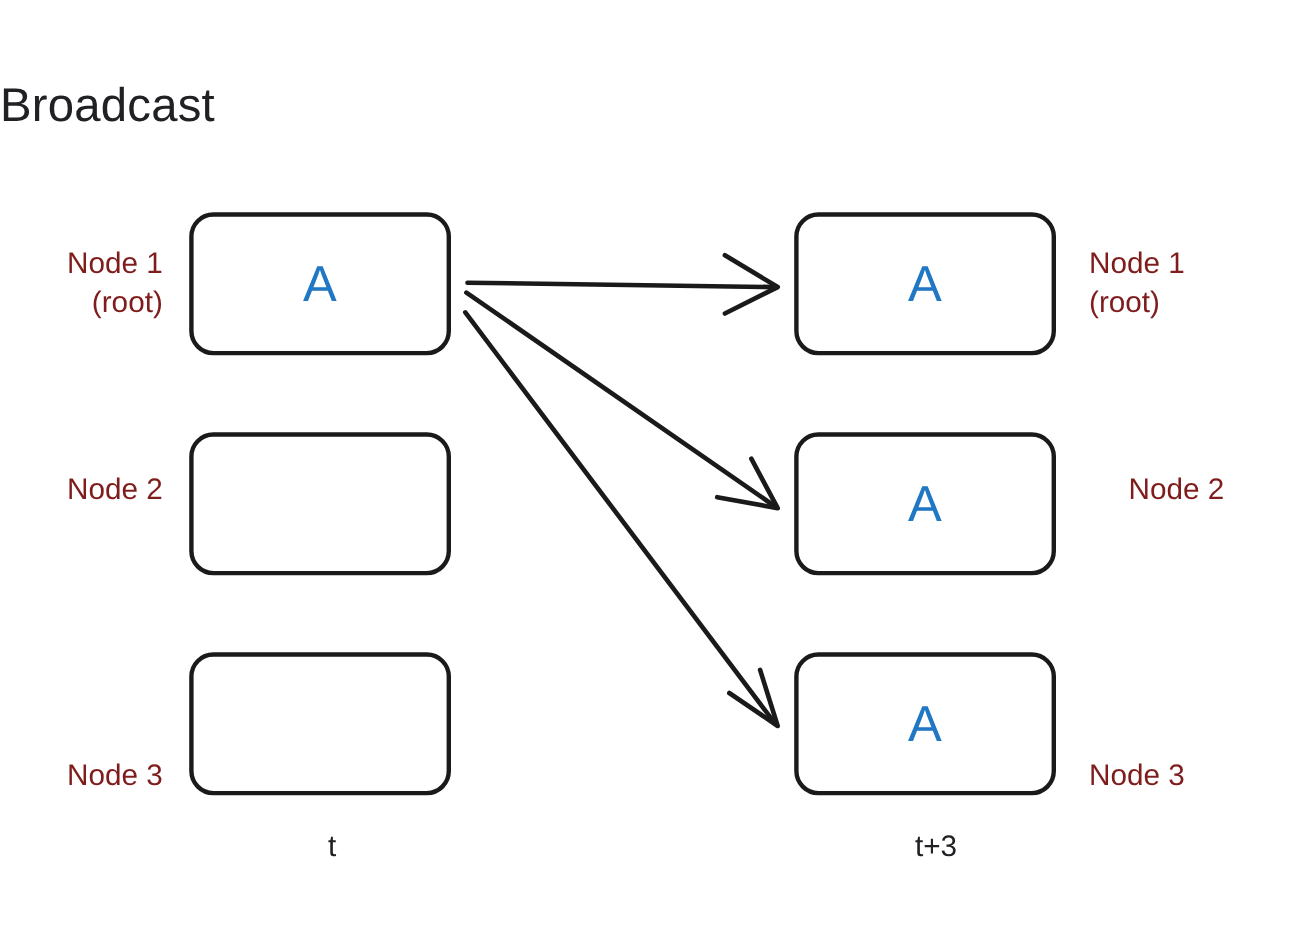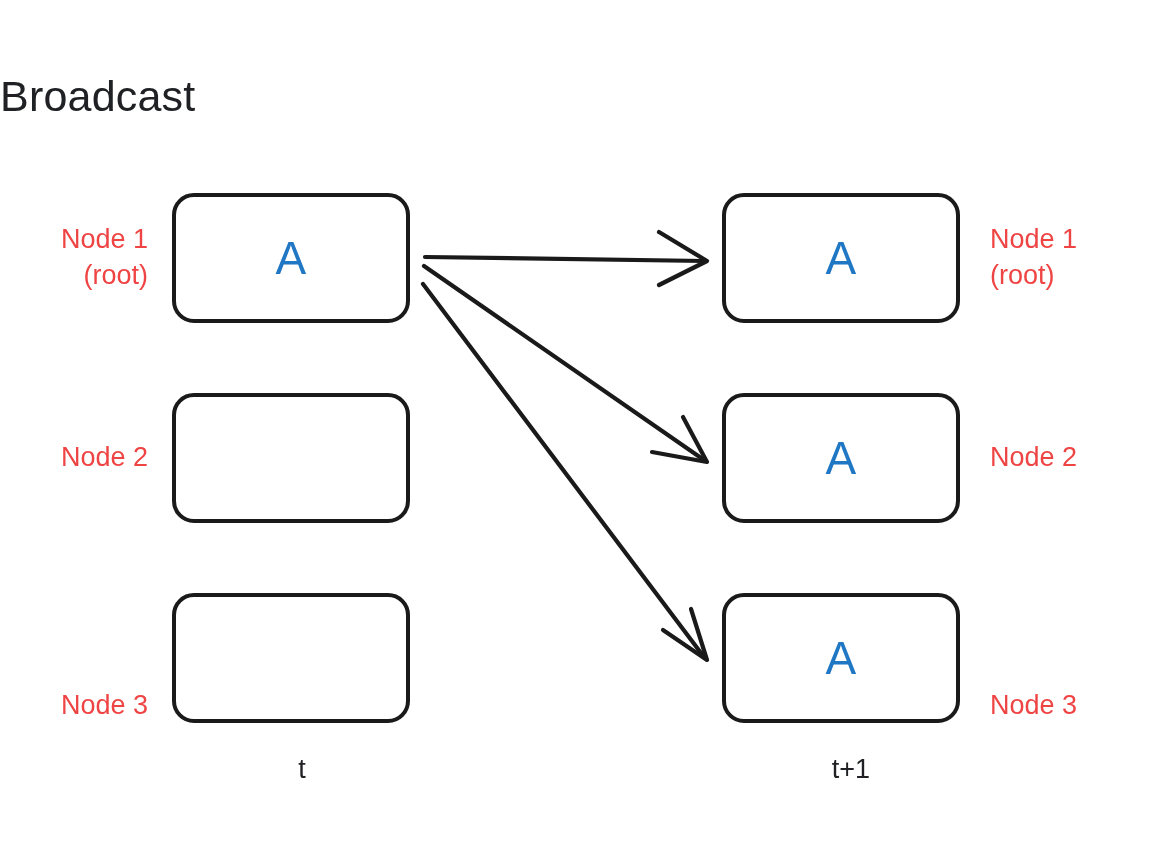--- a/index.html
+++ b/index.html
@@ -65,35 +65,35 @@
   .col-right { left: 722px; }
   .row-1 { top: 193px; }
   .row-2 { top: 393px; }
   .row-3 { top: 593px; }
 
   
   .side-label {
     position: absolute;
     font-size: 27px;
     font-weight: 400;
-    color: #ef4444;
+    color: #7f1d1d;
     line-height: 1.32;
     white-space: pre-line;
   }
   .label-left {
     right: 1026px;   
     text-align: right;
   }
   .label-right {
     left: 990px;
     text-align: left;
   }
   .lbl-r1 { top: 222px; }
   .lbl-r1b { top: 222px; }
-  .lbl-r2 { top: 440px; }
+  .lbl-r2 { top: 428px; margin-left: 36px; }
   .lbl-r3 { top: 640px; margin-top: 48px; }
 
   
   .time-label {
     position: absolute;
     font-size: 27px;
     font-weight: 400;
     color: #202124;
     text-align: center;
     width: 160px;
@@ -179,15 +179,15 @@
     </g>
 
     <g>
       <line x1="423" y1="284" x2="704" y2="657"></line>
       <polyline points="691,609 707,660 663,630"></polyline>
     </g>
   </svg>
 
   <div class="time-label time-t">t</div>
 
-  <div class="time-label time-t1">t+1</div>
+  <div class="time-label time-t1">t+3</div>
 
 </div>
 
 </body></html>

